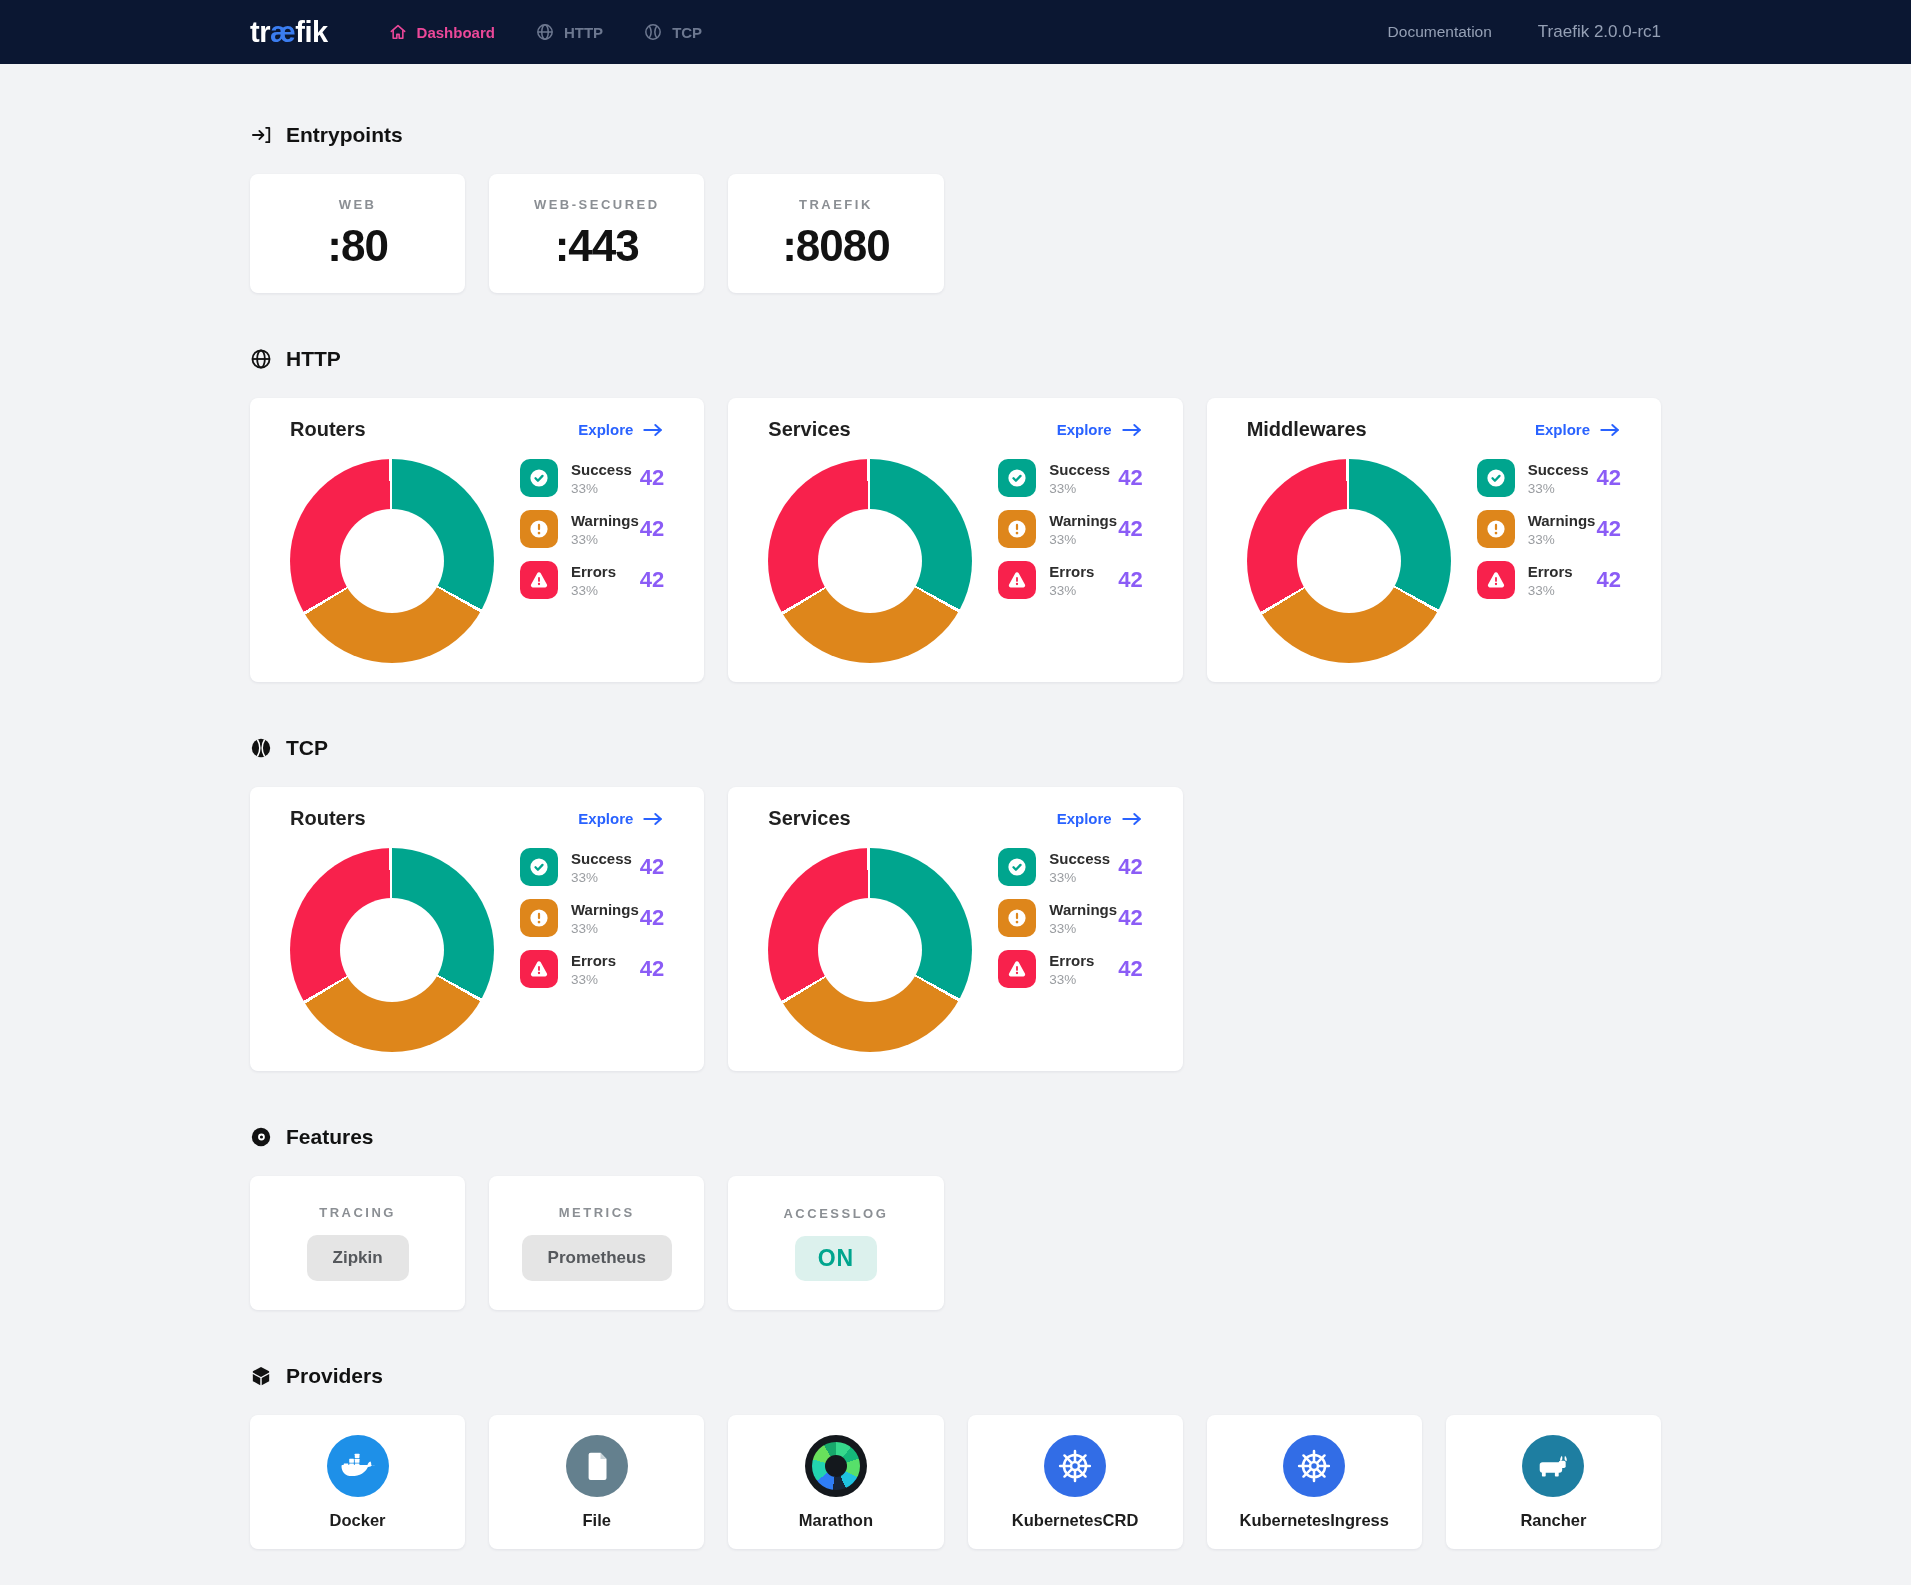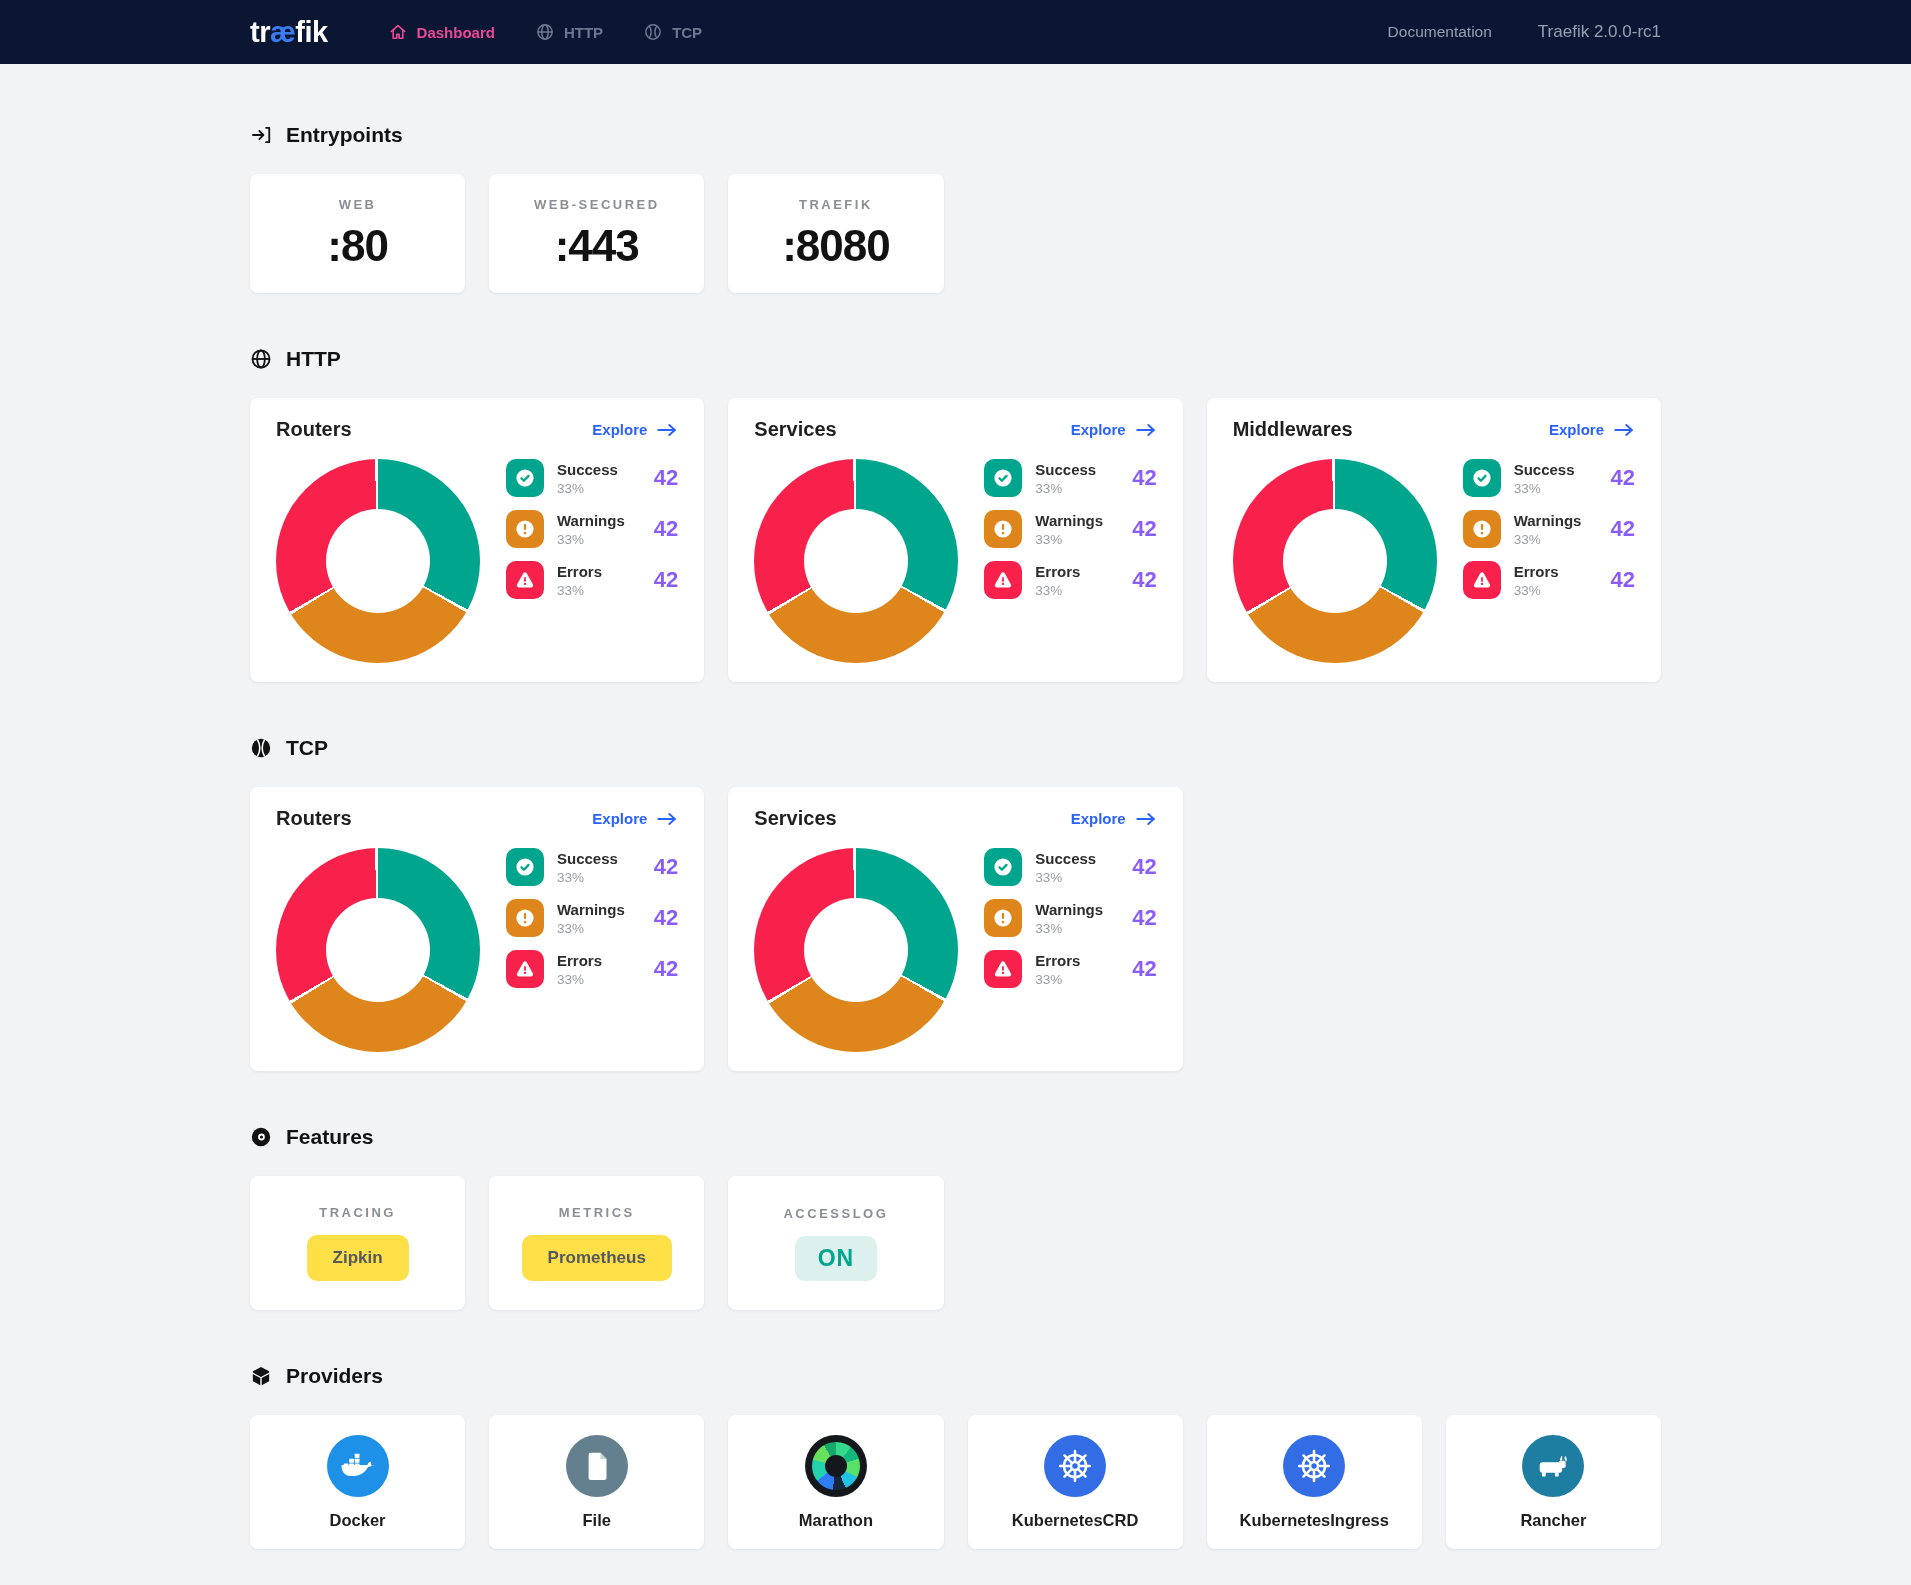--- a/index.html
+++ b/index.html
@@ -33,41 +33,41 @@
   .grid-3 { display:grid; grid-template-columns:repeat(3,1fr); gap:24px; }
   .grid-6 { display:grid; grid-template-columns:repeat(6,1fr); gap:24px; }
   .card { background:#fff; border-radius:8px; box-shadow:0 1px 3px rgba(20,30,60,.08); }
 
   
   .entry-card { height:119px; display:flex; flex-direction:column; align-items:center; justify-content:center; gap:9px; }
   .entry-label { font-size:13px; letter-spacing:2.5px; font-weight:600; color:#8b8f94; }
   .entry-port { font-size:44px; font-weight:700; color:#121212; letter-spacing:-1px; }
 
   
-  .chart-card { height:284px; padding:20px 26px; }
+  .chart-card { height:284px; padding:20px 40px; }
   .chart-head { display:flex; align-items:center; justify-content:space-between; }
   .chart-title { font-size:20px; font-weight:700; color:#1f1f1f; }
   .explore { display:flex; align-items:center; gap:9px; color:#2962ff; font-size:15px; font-weight:700; text-decoration:none; }
   .explore svg { width:22px; height:16px; }
   .chart-body { display:flex; align-items:flex-start; margin-top:18px; }
   .donut { width:204px; height:204px; border-radius:50%; position:relative; flex:none; }
   .donut::after { content:""; position:absolute; inset:50px; background:#fff; border-radius:50%; }
   .legend { flex:1; margin-left:26px; display:flex; flex-direction:column; gap:13px; }
   .legend-row { display:flex; align-items:center; }
   .lg-icon { width:38px; height:38px; border-radius:10px; flex:none; display:flex; align-items:center; justify-content:center; }
   .lg-icon svg { width:24px; height:24px; }
   .lg-text { display:flex; flex-direction:column; margin-left:13px; }
   .lg-label { font-size:15px; font-weight:700; color:#2d2d2d; }
   .lg-pct { font-size:13.5px; color:#9a9da1; margin-top:3px; }
   .lg-count { margin-left:auto; font-size:22px; font-weight:700; color:#8b5cf6; }
 
   
   .feature-card { height:134px; display:flex; flex-direction:column; align-items:center; justify-content:center; gap:15px; }
   .feature-label { font-size:13px; letter-spacing:2.5px; font-weight:600; color:#8b8f94; }
-  .pill { border-radius:10px; padding:13px 26px; font-size:17px; font-weight:600; color:#55585c; background:#fde047; }
+  .pill { border-radius:10px; padding:13px 26px; font-size:17px; font-weight:600; color:#55585c; background:#e5e5e5; }
   .pill.on { background:#dcf1ed; color:#00a58e; font-size:23px; font-weight:800; padding:9px 23px; letter-spacing:1px; }
 
   
   .provider-card { height:134px; display:flex; flex-direction:column; align-items:center; justify-content:center; gap:14px; }
   .pv-icon { width:62px; height:62px; border-radius:50%; display:flex; align-items:center; justify-content:center; position:relative; flex:none; }
   .pv-icon svg { width:38px; height:38px; }
   .pv-label { font-size:16.5px; font-weight:700; color:#1d1d1d; }
   .marathon-ring { position:absolute; inset:7px; border-radius:50%;
      background:conic-gradient(#36d98c 0 38deg,#14b87a 38deg 72deg,#57e06a 72deg 118deg,#1fc2e0 118deg 156deg,#17253a 156deg 188deg,#2f7df6 188deg 232deg,#23d3b0 232deg 286deg,#69e05c 286deg 330deg,#17a86b 330deg 360deg); }
   .marathon-hole { position:absolute; inset:20px; border-radius:50%; background:#14181d; }

